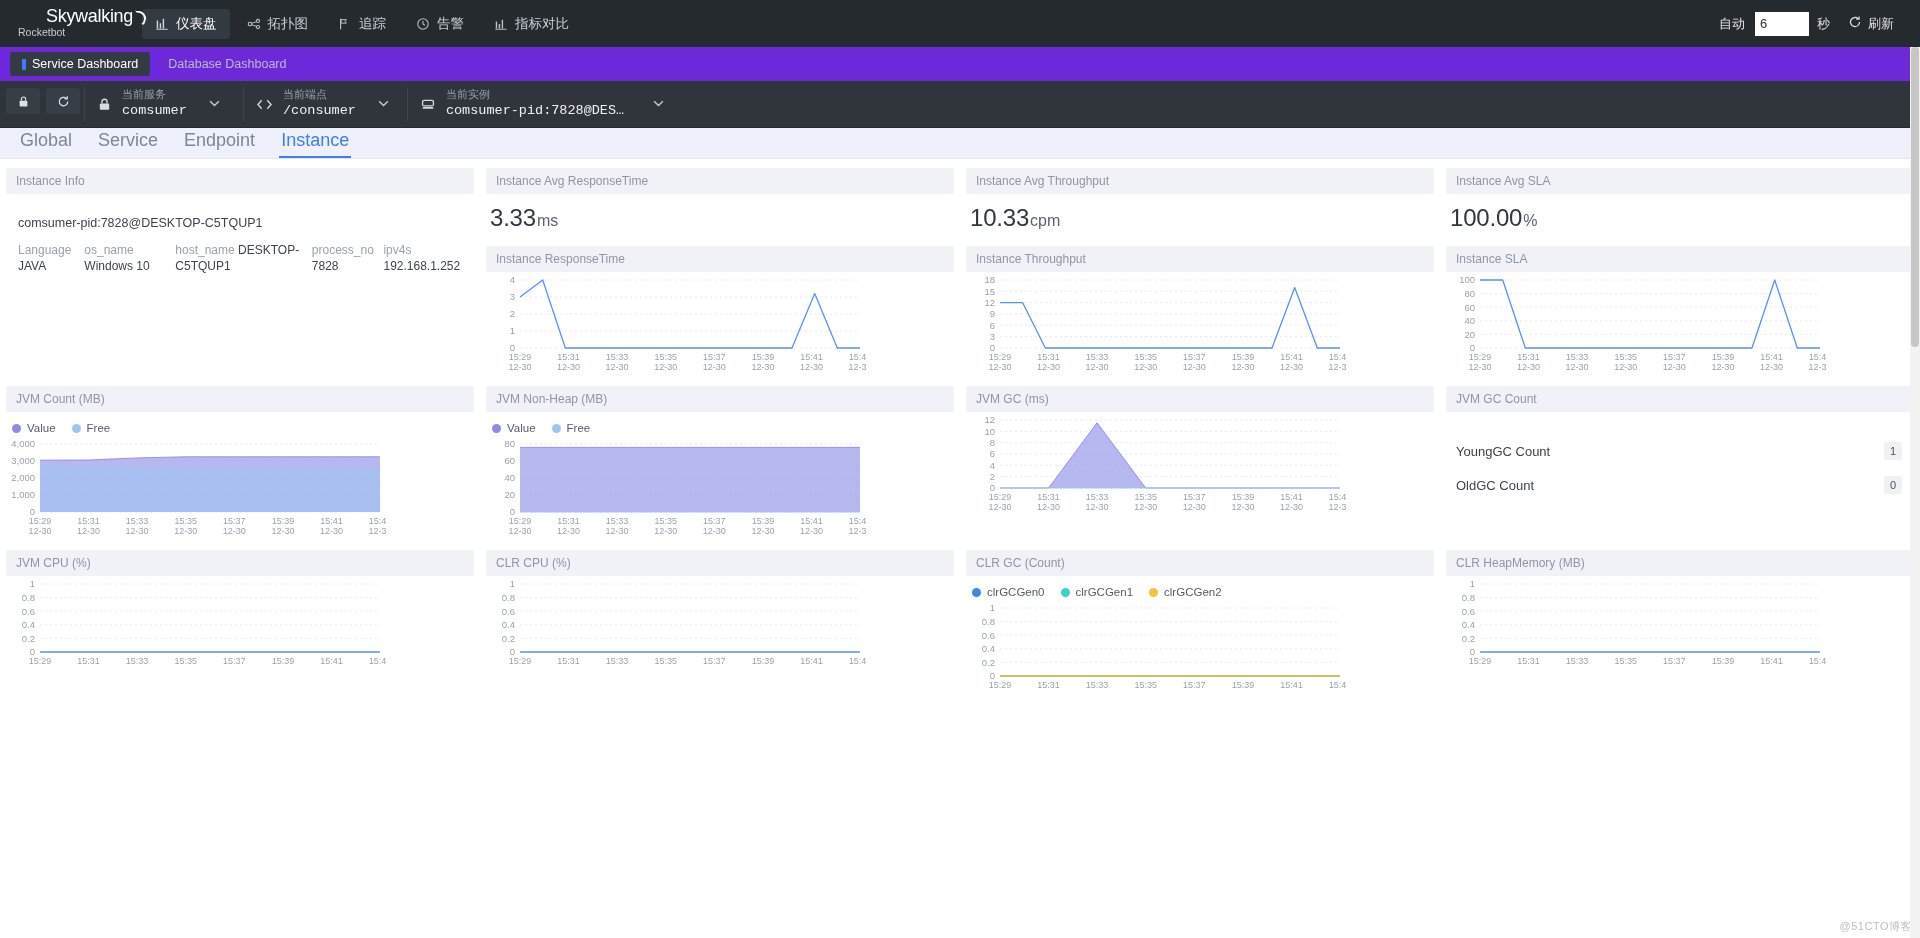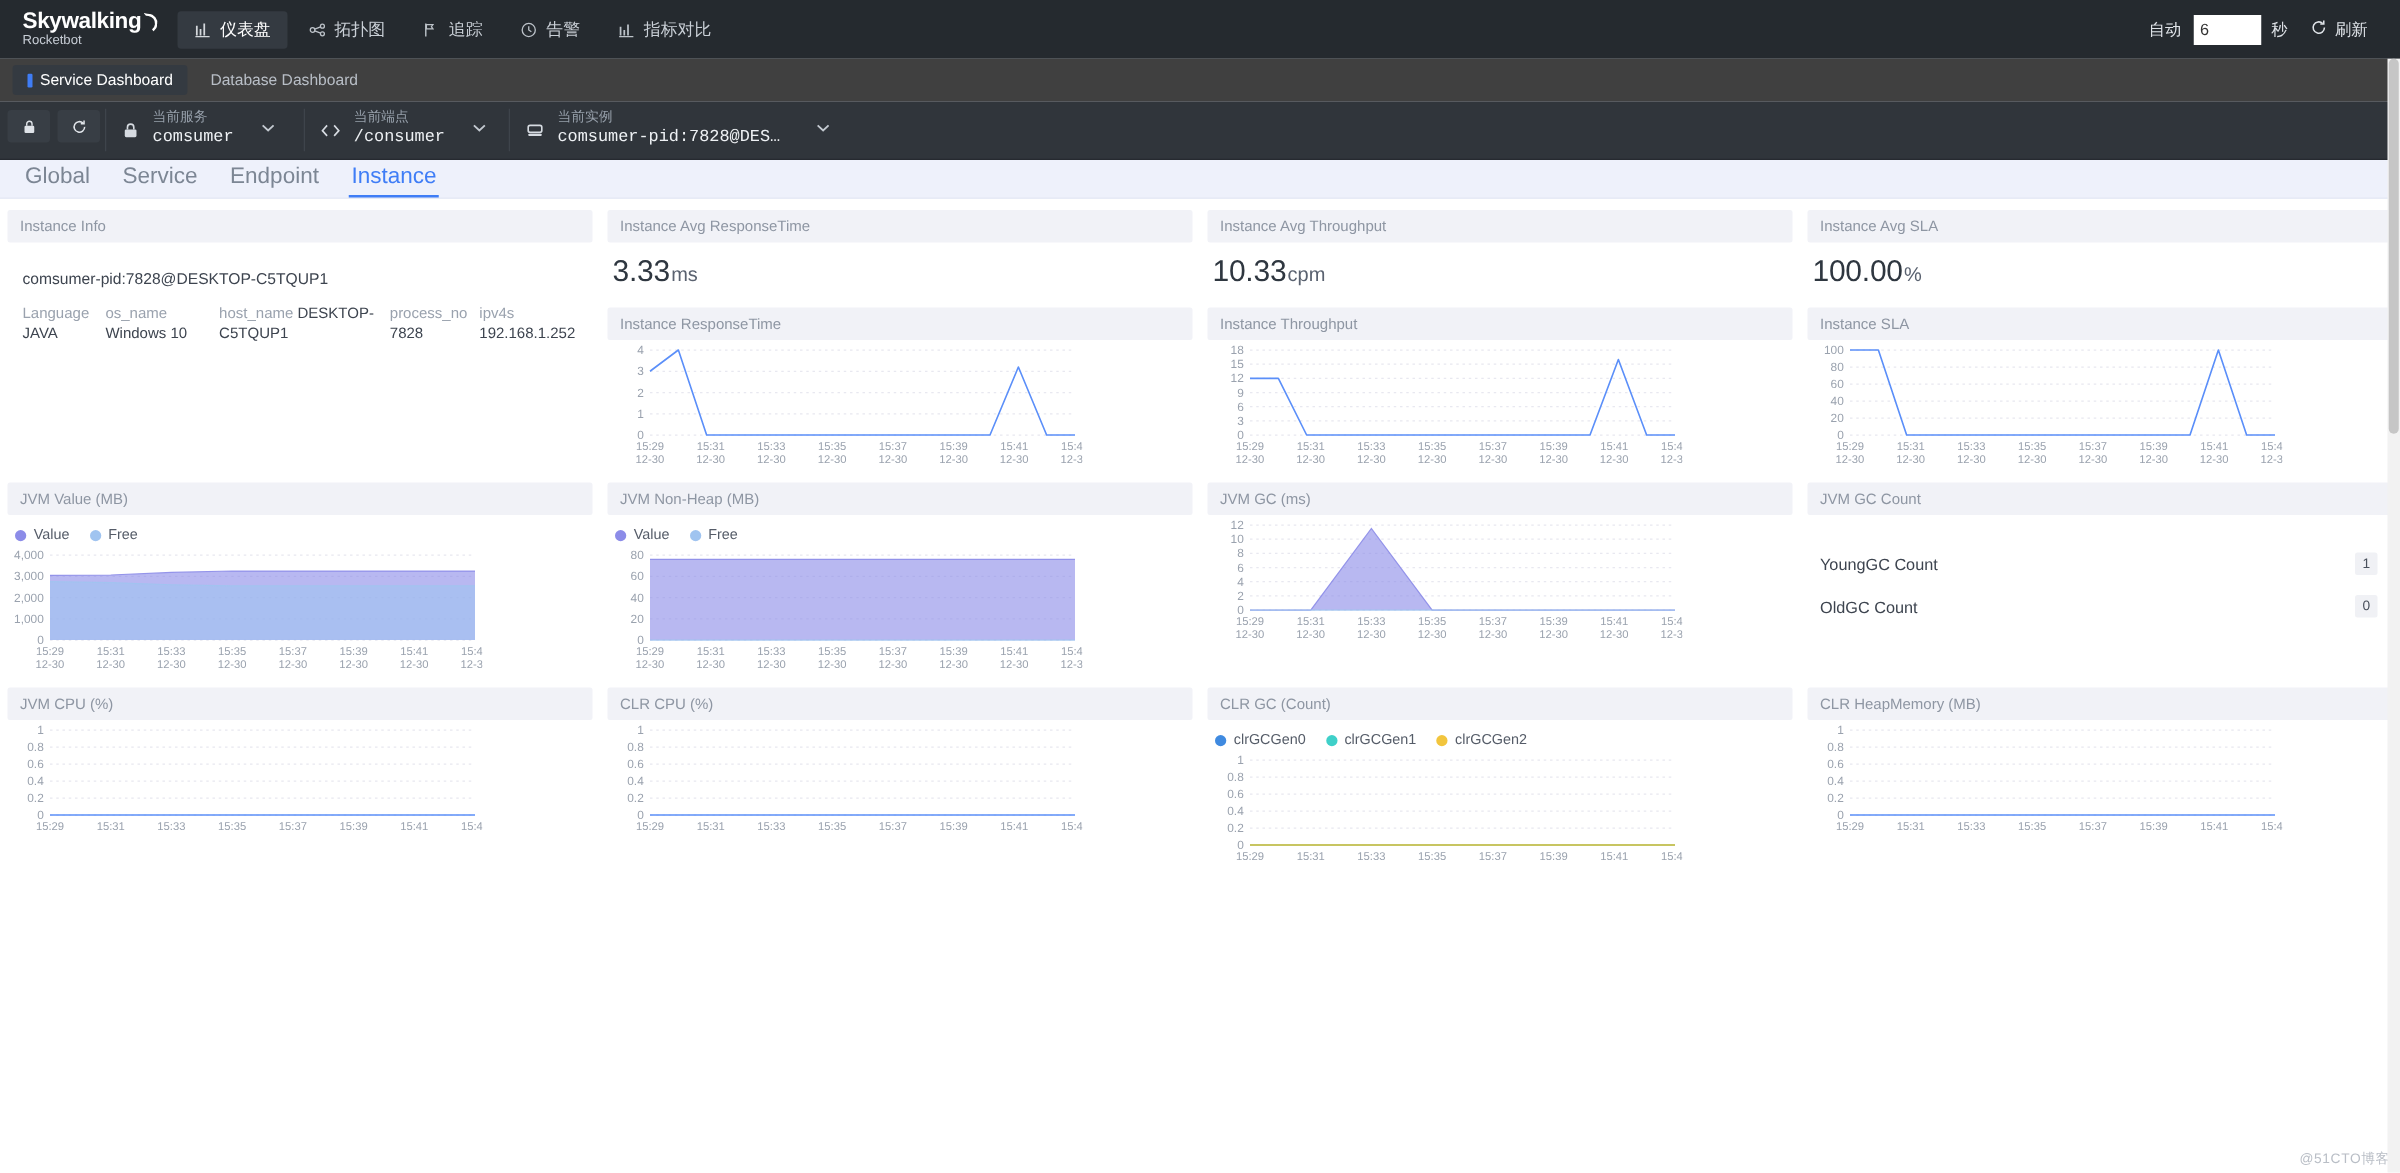--- a/index.html
+++ b/index.html
@@ -15,22 +15,22 @@
   .topbar {
     height: 47px;
     background: #252a2f;
     display: flex;
     align-items: center;
     padding: 0 14px 0 18px;
     position: relative;
   }
   .logo { display: flex; flex-direction: column; justify-content: center; width: 112px; }
   .logo-main {
-    color: #fff; font-size: 18px; font-weight: bold; letter-spacing: -0.3px;
-    line-height: 17px; position: relative; white-space: nowrap;
+    color: #fff; font-size: 18px; font-weight: normal; letter-spacing: -0.3px;
+    line-height: 17px; position: relative; white-space: nowrap; margin-left: 28px;
   }
   .logo-swoosh {
     display: inline-block; width: 9px; height: 13px; position: relative; top: 2px; margin-left: 1px;
   }
   .logo-swoosh:before {
     content: ""; position: absolute; left: 0; top: 0;
     width: 8px; height: 12px;
     border: 2.5px solid #fff; border-left-color: transparent; border-bottom-color: transparent;
     border-radius: 0 9px 9px 0;
     transform: rotate(7deg);
@@ -62,21 +62,21 @@
   }
   .sec-label { color: #dfe3e8; font-size: 13px; padding: 0 8px; }
   .refresh-btn {
     display: flex; align-items: center; gap: 6px;
     color: #dfe3e8; font-size: 13px; padding: 5px 10px;
     border-radius: 3px; cursor: pointer;
   }
 
   
   .dash-tabs {
-    height: 34px; background: #404040; display: flex; align-items: center;
+    height: 34px; background: #6d28d9; display: flex; align-items: center;
     padding-left: 10px; gap: 6px;
   }
   .dash-tab {
     display: flex; align-items: center; gap: 6px;
     font-size: 12.5px; color: #b8bec6; padding: 5px 12px;
     border-radius: 3px; cursor: pointer; white-space: nowrap;
   }
   .dash-tab.active { background: #343a41; color: #fff; }
   .dash-tab .bluedot {
     width: 4px; height: 11px; background: #3f7df6; border-radius: 1px; display: inline-block;
@@ -496,21 +496,21 @@
             <text class="tickx" x="374.0" y="98" text-anchor="middle">12-30</text>
           </svg>
         </div>
     </div>
   </div>
 </div>
 
 <div class="grid">
   <div class="cell">
     <div class="panel">
-      <div class="panel-head">JVM Value (MB)</div>
+      <div class="panel-head">JVM Count (MB)</div>
       <div class="legend">
         <span class="legend-item">
             <span class="legend-dot" style="background:#8c8ce8"></span>
             <span>Value</span>
           </span>
         <span class="legend-item">
             <span class="legend-dot" style="background:#a0c4f0"></span>
             <span>Free</span>
           </span>
       </div>

